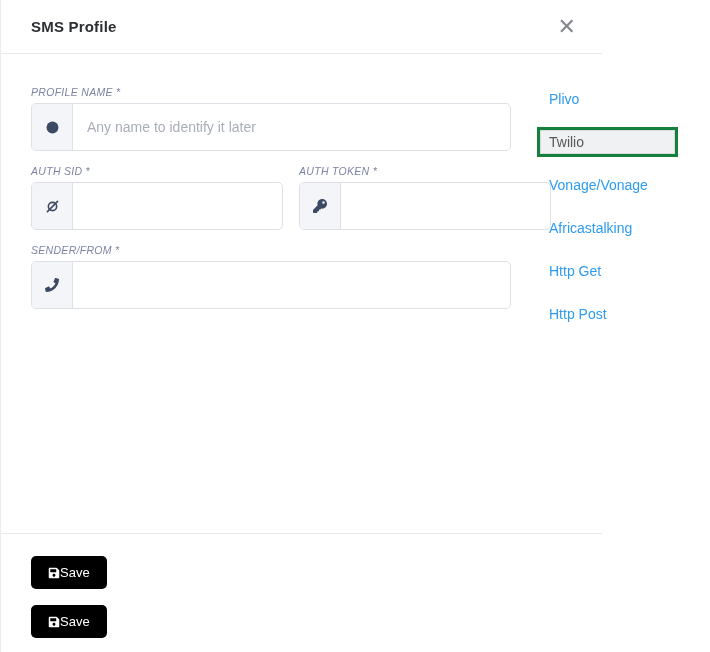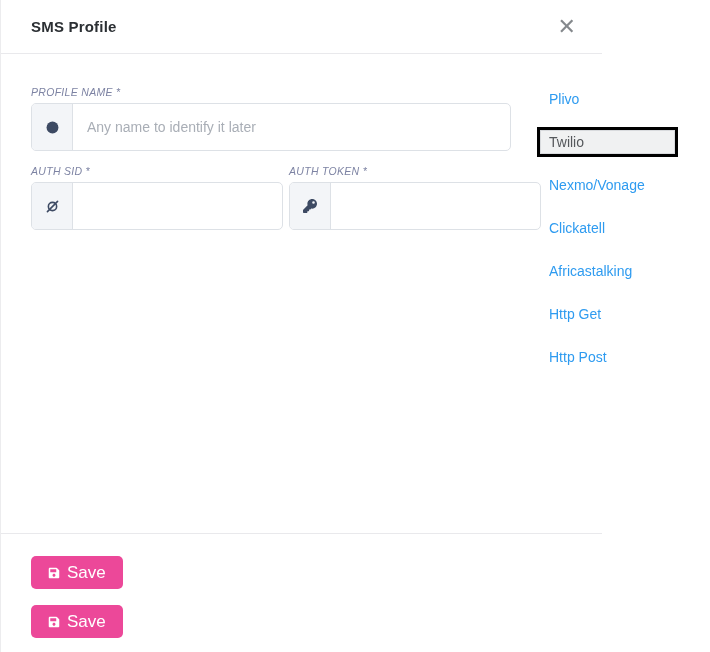--- a/index.html
+++ b/index.html
@@ -29,21 +29,21 @@
     padding: 2px 4px; font-weight: 300;
   }
   
   .modal-body {
     display: flex;
     padding: 32px 30px 0 30px;
     height: 479px;
   }
   .form-col { width: 480px; flex: none; }
   .form-group { margin-bottom: 14px; }
-  .form-row { display: flex; gap: 6px; }
+  .form-row { display: flex; gap: 16px; }
   .form-row .form-group { flex: 1; }
   .field-label {
     display: block;
     font-size: 10.5px;
     color: #7d83a3;
     letter-spacing: .3px;
     margin-bottom: 5px;
     font-style: italic;
   }
   .input-group {
@@ -82,21 +82,21 @@
   }
   .provider-link {
     font-size: 14px;
     color: #2e9bf0;
     text-decoration: none;
     padding-left: 12px;
     line-height: 14px;
     cursor: pointer;
   }
   .red-highlight {
-    border: 3px solid #000000;
+    border: 3px solid #15803d;
     margin-top: -8px; margin-bottom: -8px;
     width: 141px;
   }
   .provider-active {
     display: block;
     background: #f0f1f2;
     border: 1px solid #d8dadd;
     color: #55585c;
     font-size: 14px;
     line-height: 14px;
@@ -104,27 +104,26 @@
     text-decoration: none;
     cursor: pointer;
   }
   
   .modal-footer {
     border-top: 1px solid #e9e9ec;
     padding: 22px 0 0 30px;
   }
   .save-btn {
     display: inline-flex; align-items: center; justify-content: center;
-    gap: 7px;
     height: 33px;
     padding: 0 17px;
-    background: #ec4899;
+    background: #000000;
     color: #ffffff;
     border: none; border-radius: 5px;
-    font-size: 17px;
+    font-size: 13px;
     font-family: "Liberation Sans", sans-serif;
     cursor: pointer;
   }
   .save-btn + .save-btn { display: inline-flex; }
   .save-btn-2 { margin-top: 16px; }
   .btn-stack { display: flex; flex-direction: column; align-items: flex-start; }
   .save-btn svg { display: block; }
 </style>
 </head>
 <body>
@@ -171,30 +170,40 @@
             <span class="input-addon">
               <svg width="14" height="14" viewBox="0 0 512 512" style="transform:scaleX(-1)">
                 <path fill="#3d4a63" d="M512 176c0 97.2-78.8 176-176 176-11.2 0-22.2-1.1-32.8-3.1l-24 27A24 24 0 0 1 261.2 384H224v40c0 13.3-10.7 24-24 24h-40v40c0 13.3-10.7 24-24 24H24c-13.3 0-24-10.7-24-24v-78.1c0-6.4 2.5-12.5 7-17L168.8 231.2A176.6 176.6 0 0 1 160 176C160 78.8 238.8 0 336 0c97.5 0 176 78.5 176 176zM336 128a48 48 0 1 0 96 0 48 48 0 1 0-96 0z" transform="translate(512 0) scale(-1 1)"></path>
               </svg>
             </span>
             <input class="text-input" type="text" placeholder="" style="">
           </div>
         </div>
       </div>
 
+      <div class="form-group">
+        <label class="field-label">SENDER/FROM *</label>
+        <div class="input-group">
+          <span class="input-addon">
+            <svg width="14" height="14" viewBox="0 0 512 512">
+              <path fill="#3d4a63" d="M493.4 24.6l-104-24c-11.3-2.6-22.9 3.3-27.5 13.9l-48 112c-4.2 9.8-1.4 21.3 6.9 28l60.6 49.6c-36 76.7-98.9 140.5-177.2 177.2l-49.6-60.6c-6.8-8.3-18.2-11.1-28-6.9l-112 48C3.9 366.5-2 378.1.6 389.4l24 104C27.1 504.2 36.7 512 48 512c256.1 0 464-207.5 464-464 0-11.2-7.7-20.9-18.6-23.4z"></path>
+            </svg>
+          </span>
+          <input class="text-input" type="text" placeholder="" style="">
+        </div>
+      </div>
 
     </div>
 
     <div class="providers-col">
       <a class="provider-link">Plivo</a>
       <div class="red-highlight">
         <a class="provider-active">Twilio</a>
       </div>
-      <a class="provider-link">Nexmo/Vonage</a>
-      <a class="provider-link">Clickatell</a>
+      <a class="provider-link">Vonage/Vonage</a>
       <a class="provider-link">Africastalking</a>
       <a class="provider-link">Http Get</a>
       <a class="provider-link">Http Post</a>
     </div>
 
   </div>
 
   <div class="modal-footer">
     <div class="btn-stack">
       <button class="save-btn">

